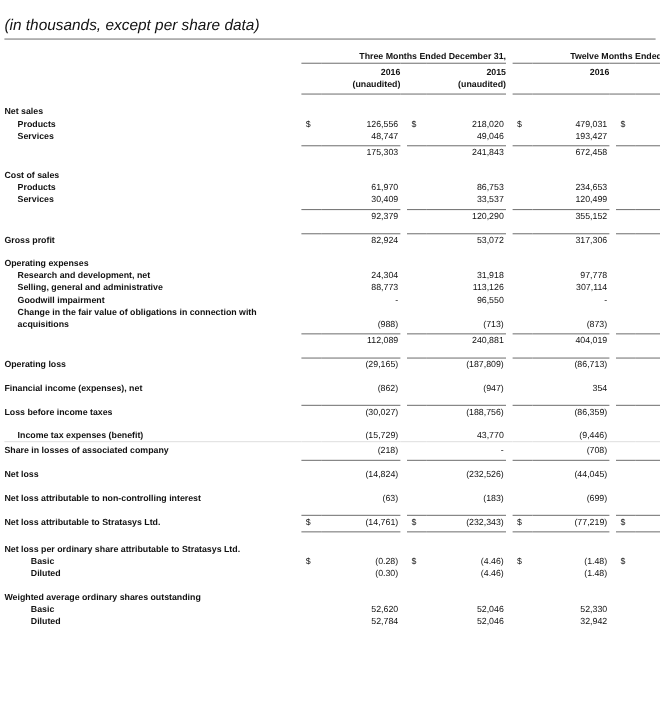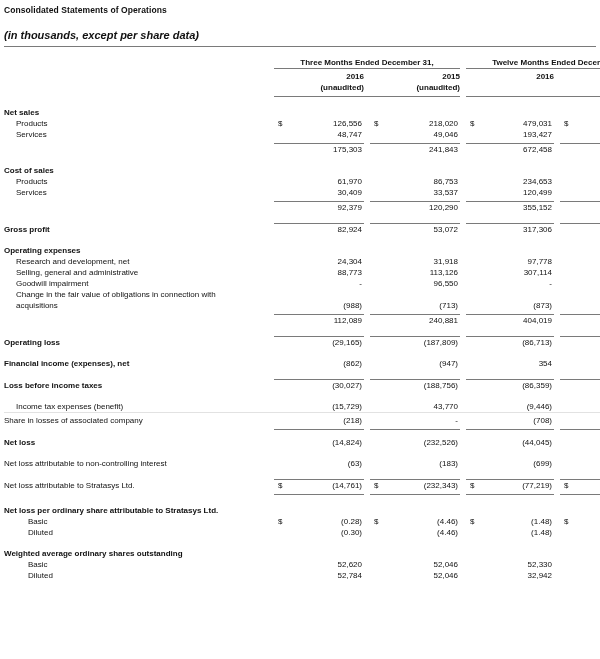--- a/index.html
+++ b/index.html
@@ -22,24 +22,23 @@
     padding: 0;
     overflow: hidden;
   }
   .doc-title {
     font-size: 8.5px;
     font-weight: bold;
     letter-spacing: 0.01em;
     padding: 5px 0 0 4px;
   }
   .doc-subtitle {
-    font-size: 11px;
+    font-size: 14px;
     font-style: italic;
     padding: 14px 0 0 4px;
-    font-weight: bold;
   }
   .top-rule {
     margin: 5px 4px 0 4px;
     border-bottom: 1px solid #7a7a7a;
   }
 
   table.fin {
     width: 596px;
     margin-left: 4px;
     border-collapse: collapse;
@@ -55,58 +54,57 @@
 
   
   col.c-label { width: 270px; }
   col.c-sym   { width: 18px; }
   col.c-val1  { width: 72px; }
   col.c-gap   { width: 6px; }
   col.c-val2  { width: 72px; }
   col.c-val3  { width: 70px; }
   col.c-val4  { width: 78px; }
 
-  .lbl          { text-align: left; }
+  .lbl          { text-align: left; font-weight: bold; }
   .lbl.bold     { font-weight: bold; }
   .lbl.indent1  { padding-left: 12px !important; }
   .lbl.indent2  { padding-left: 24px !important; }
   .num          { text-align: right; padding-right: 2px !important; }
   .sym          { text-align: left; padding-left: 4px !important; }
   tr.sp-3 td { height: 7px; line-height: 7px; }
   tr.sp-4 td { height: 10px; line-height: 10px; }
   tr.sp-1 td { height: 2px; line-height: 2px; }
 
   
   tr.rule-row td { height: 3px; line-height: 3px; font-size: 0; }
   tr.rule-row td.r { border-bottom: 1px solid #7a7a7a; }
 
   
   .hdr-group {
-    text-align: center;
+    text-align: right;
     font-weight: bold;
     font-size: 8px;
     white-space: nowrap;
   }
   .hdr-year {
     text-align: right;
     font-weight: bold;
     font-size: 8px;
   }
   .hdr-rule { border-bottom: 1px solid #7a7a7a; }
 
   .band {
     border-top: 1px solid #e2e2e2;
   }
 </style>
 </head>
 <body>
 
 <div id="sheet">
 
-  <div class="doc-title">Consolidated Statements of Operations</div>
   <div class="doc-subtitle">(in thousands, except per share data)</div>
   <div class="top-rule"></div>
 
   <table class="fin">
     <colgroup>
       <col class="c-label">
         <col class="c-sym">
         <col class="c-val1">
       <col class="c-gap">
         <col class="c-sym">

